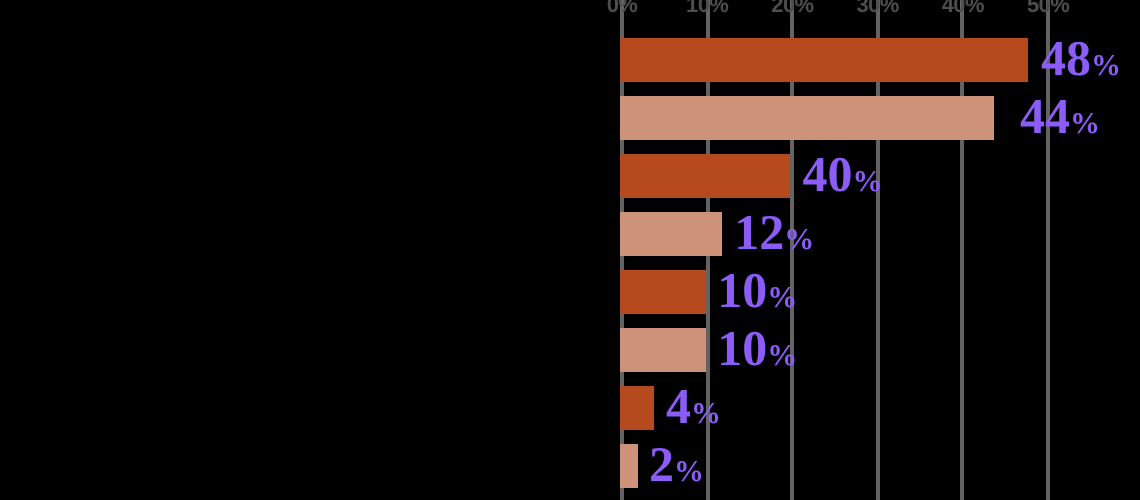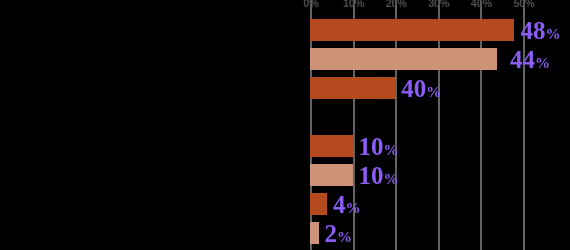--- a/index.html
+++ b/index.html
@@ -114,20 +114,24 @@
         <div class="bar-value" style="left: 210.48px;"><span class="num">48</span><span class="pct">%</span></div>
       </div>
       <div class="bar-row" style="top: 48px; width: 260px;">
         <div class="bar" style="width: 187.44px; background: rgb(206, 146, 121);"></div>
         <div class="bar-value" style="left: 200px;"><span class="num">44</span><span class="pct">%</span></div>
       </div>
       <div class="bar-row" style="top: 77px; width: 260px;">
         <div class="bar" style="width: 85.2px; background: rgb(180, 74, 30);"></div>
         <div class="bar-value" style="left: 91.2px;"><span class="num">40</span><span class="pct">%</span></div>
       </div>
+      <div class="bar-row" style="top: 106px; width: 260px;">
+        <div class="bar" style="width: 51.12px; background: rgb(206, 146, 121);"></div>
+        <div class="bar-value" style="left: 57.12px;"><span class="num">12</span><span class="pct">%</span></div>
+      </div>
       <div class="bar-row" style="top: 135px; width: 260px;">
         <div class="bar" style="width: 42.6px; background: rgb(180, 74, 30);"></div>
         <div class="bar-value" style="left: 48.6px;"><span class="num">10</span><span class="pct">%</span></div>
       </div>
       <div class="bar-row" style="top: 164px; width: 260px;">
         <div class="bar" style="width: 42.6px; background: rgb(206, 146, 121);"></div>
         <div class="bar-value" style="left: 48.6px;"><span class="num">10</span><span class="pct">%</span></div>
       </div>
       <div class="bar-row" style="top: 193px; width: 260px;">
         <div class="bar" style="width: 17.04px; background: rgb(180, 74, 30);"></div>

